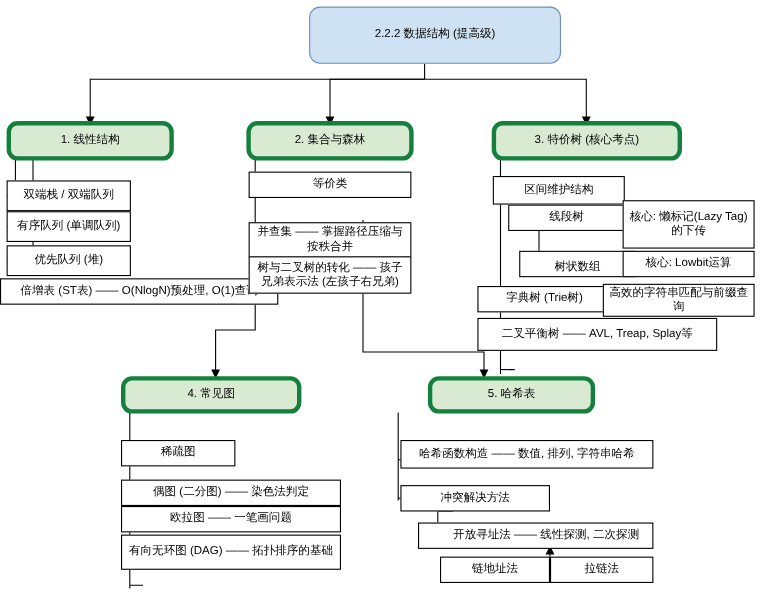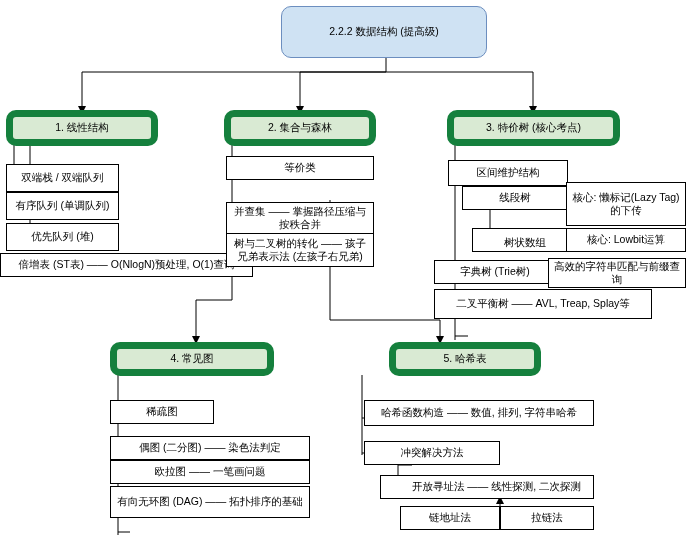--- a/index.html
+++ b/index.html
@@ -28,21 +28,21 @@
     padding: 2px 4px;
     white-space: pre-wrap;
   }
   .root {
     background: #cfe2f3;
     border: 1px solid #6c8ebf;
     border-radius: 10px;
   }
   .cat {
     background: #d9ead3;
-    border: 7px solid #15803d;
+    border: 4px solid #15803d;
     border-radius: 10px;
   }
   .leaf {
     background: #ffffff;
     border: 1px solid #000000;
   }
   svg.edges {
     position: absolute;
     left: 0;
     top: 0;
@@ -116,21 +116,21 @@
     <path d="M 362 418 L 374 418"></path>
     <path d="M 362 453 L 374 453"></path>
     <path d="M 398 465 L 398 487"></path>
     <path d="M 398 487 L 412 487"></path>
     <path d="M 398 465 L 412 465"></path>
 
     <path d="M 500 518 L 500 500"></path>
     <polygon points="500,496 496,504 504,504" fill="#000"></polygon>
   </svg>
 
-  <div class="node root" style="left:281px; top:6px; width:206px; height:52px;">
+  <div class="node root" style="left:281px; top:6px; width:229px; height:52px;">
     <span>2.2.2 数据结构 (提高级)</span>
   </div>
 
   <div class="node cat" style="left:6px; top:110px; width:152px; height:36px;">
     <span>1. 线性结构</span>
   </div>
   <div class="node cat" style="left:224px; top:110px; width:152px; height:36px;">
     <span>2. 集合与森林</span>
   </div>
   <div class="node cat" style="left:447px; top:110px; width:173px; height:36px;">

